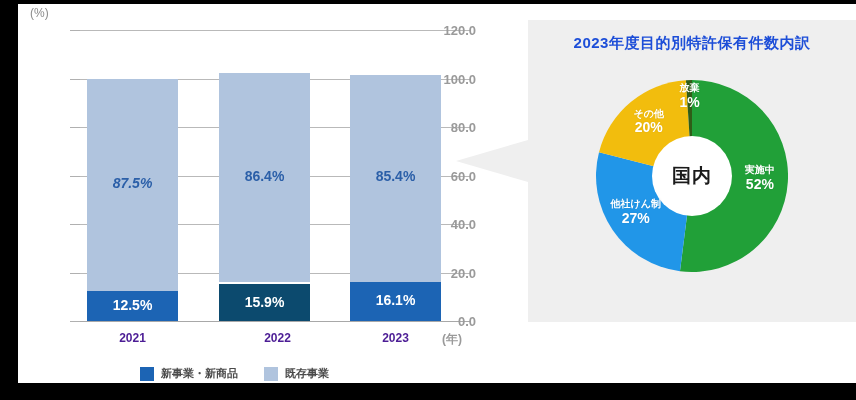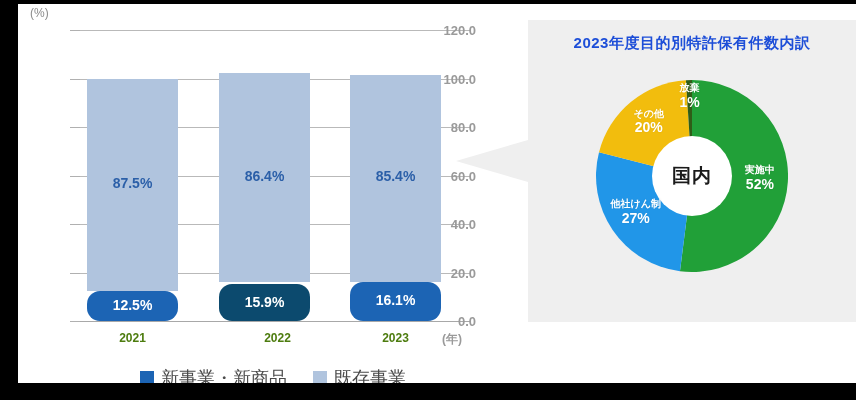--- a/index.html
+++ b/index.html
@@ -43,47 +43,46 @@
   }
 
   .bar-group { position:absolute; bottom:0; }
   .bar-existing {
     position:absolute; left:0; width:100%;
     background:#b0c4de;
   }
   .bar-new {
     position:absolute; left:0; width:100%;
     background:#1c64b4;
-    border-radius:13px;
   }
   .bar-label-top {
     position:absolute; left:0; width:100%;
     text-align:center; font-size:14px; font-weight:bold; color:#2b5fa8;
   }
   .bar-label-bottom {
     position:absolute; left:0; width:100%;
     text-align:center; font-size:14px; font-weight:bold; color:#ffffff;
   }
   .xtick {
     position:absolute; top:327px;
-    font-size:12px; font-weight:bold; color:#4d7c0f; text-align:center;
+    font-size:12px; font-weight:bold; color:#4c1d95; text-align:center;
   }
   .xunit {
     position:absolute; top:327px; left:424px;
     font-size:12px; font-weight:bold; color:#9a9a9a;
   }
 
   
   #legend {
     position:absolute; left:122px; top:362px;
     display:flex; align-items:center; gap:26px;
   }
   .legend-item { display:flex; align-items:center; gap:7px; }
   .legend-swatch { width:14px; height:14px; display:block; }
-  .legend-text { font-size:18px; font-weight:normal; color:#4a4a4a; white-space:nowrap; }
+  .legend-text { font-size:11px; font-weight:bold; color:#4a4a4a; white-space:nowrap; }
 
   
   #panel {
     position:absolute; left:510px; top:16px;
     width:328px; height:302px;
     background:#efefef;
   }
   #panel-title {
     position:absolute; left:0; top:14px; width:100%;
     text-align:center;
@@ -152,21 +151,21 @@
           <div class="ytick" style="top: 317px;">0.0</div>
           <div class="ytick" style="top: 268.5px;">20.0</div>
           <div class="ytick" style="top: 220px;">40.0</div>
           <div class="ytick" style="top: 171.5px;">60.0</div>
           <div class="ytick" style="top: 123px;">80.0</div>
           <div class="ytick" style="top: 74.5px;">100.0</div>
           <div class="ytick" style="top: 26px;">120.0</div>
         </div>
       <div id="bars-layer">
           <div class="bar-group" style="left: 69px; width: 91px; bottom: 62px; height: 242.5px;">
-            <div class="bar-existing" style="bottom: 30.3125px; height: 212.187px; background: rgb(176, 196, 222);">
+            <div class="bar-existing" style="bottom: 30.3125px; height: 212.187px; background: rgb(176, 196, 222); font-style: italic;">
               <div class="bar-label-top" style="top: 96.0937px;">87.5%</div>
             </div>
             <div class="bar-new" style="bottom: 0px; height: 30.3125px; background: rgb(28, 100, 180);">
               <div class="bar-label-bottom" style="top: 6.15625px;">12.5%</div>
             </div>
           </div>
           <div class="bar-group" style="left: 201px; width: 91px; bottom: 62px; height: 248.077px;">
             <div class="bar-existing" style="bottom: 38.5575px; height: 209.52px; background: rgb(176, 196, 222); padding-left: 14px;">
               <div class="bar-label-top" style="top: 94.76px;">86.4%</div>
             </div>

